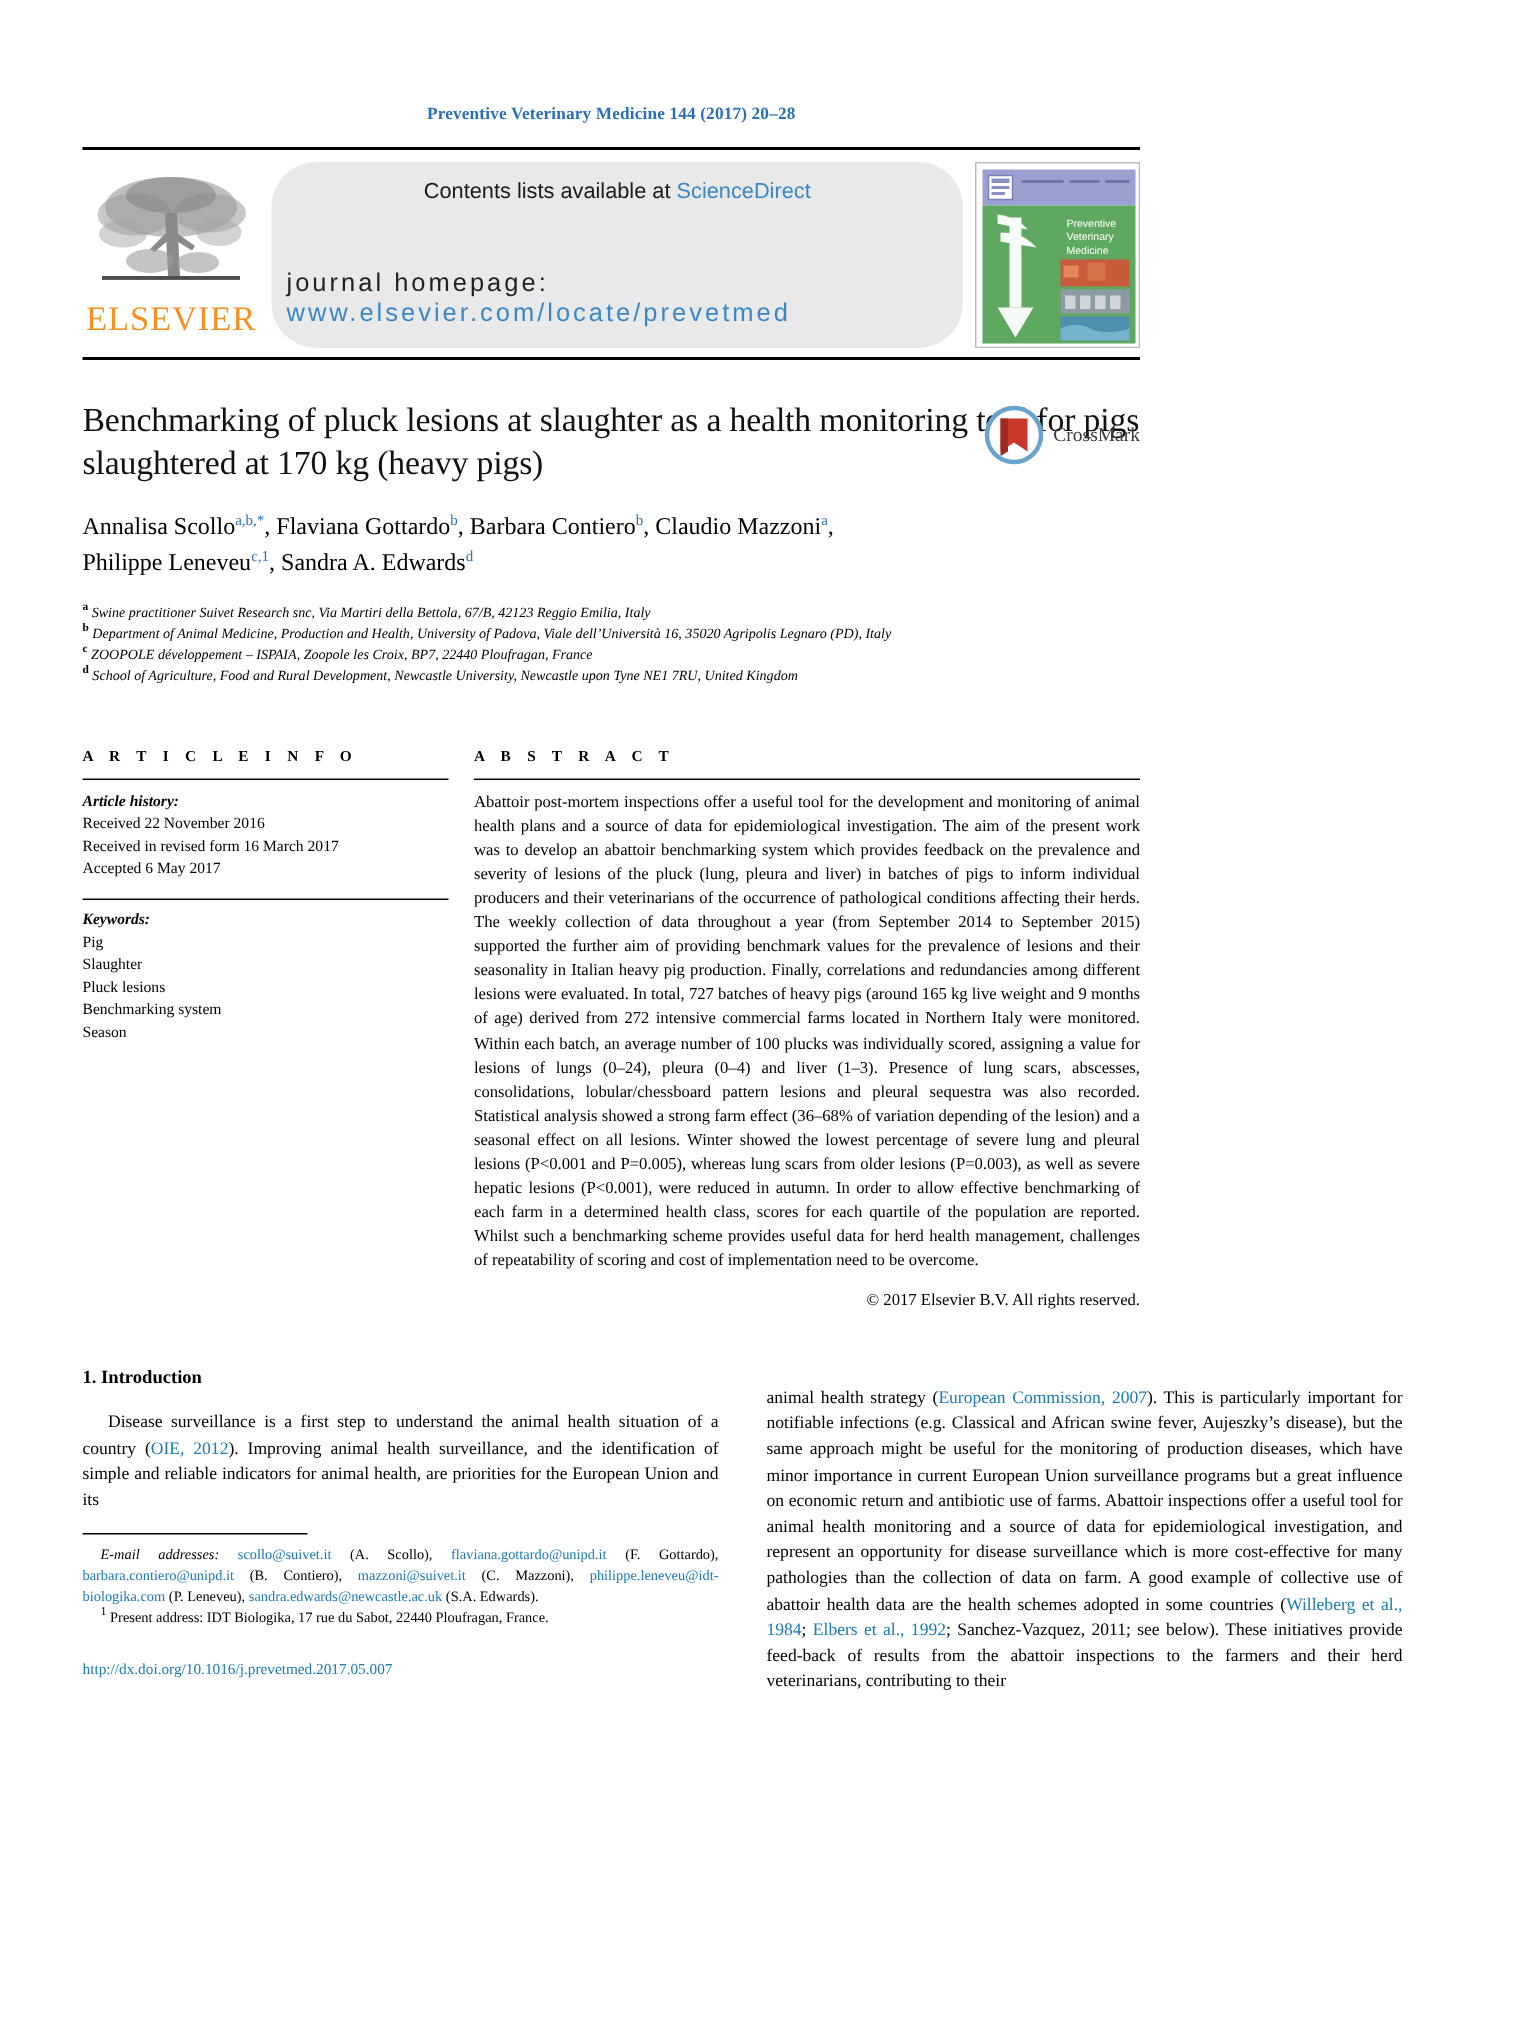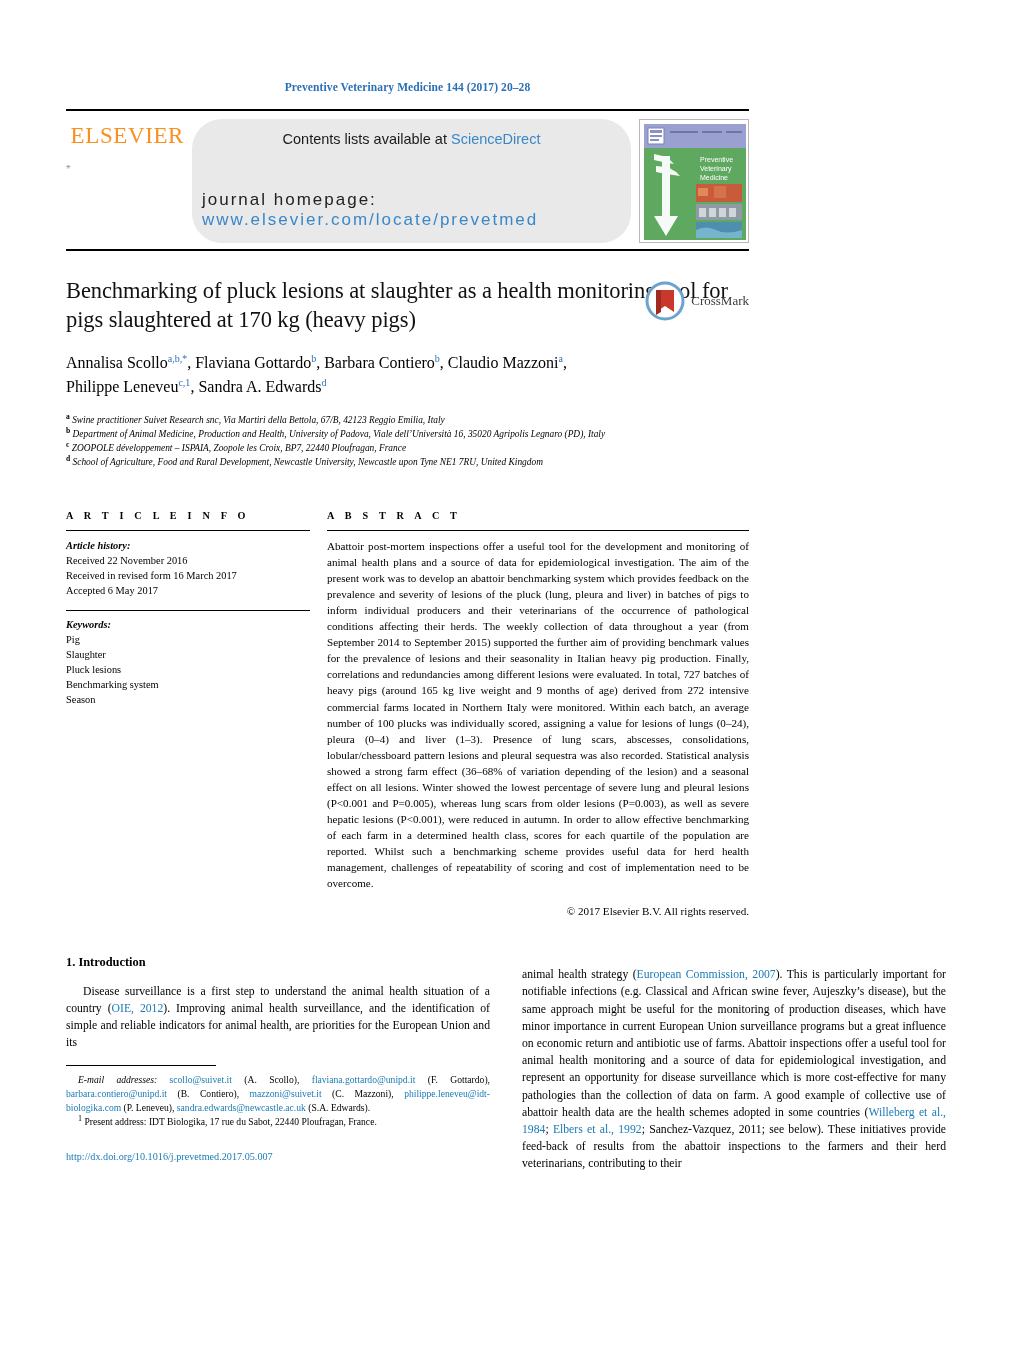--- a/index.html
+++ b/index.html
@@ -7,21 +7,21 @@
   body {
     width: 1020px;
     height: 1351px;
     background: #ffffff;
     font-family: "Liberation Serif", "DejaVu Serif", serif;
     color: #000000;
     position: relative;
     overflow: hidden;
   }
 
-  .page { position: relative; width: 815px; height: 1351px; padding: 11px; }
+  .page { position: relative; width: 815px; height: 1351px; padding: 0; }
 
   
   .running-head {
     text-align: center;
     color: #2a70b8;
     font-size: 11.5px;
     font-weight: bold;
     letter-spacing: 0.1px;
     padding-top: 70px;
   }
@@ -37,22 +37,22 @@
   .masthead {
     display: flex;
     align-items: stretch;
     height: 124px;
     margin-top: 8px;
   }
   .elsevier-logo {
     width: 118px;
     flex: 0 0 118px;
     display: flex;
-    flex-direction: row;
-    align-items: flex-start;
+    flex-direction: column;
+    align-items: center;
     justify-content: flex-start;
     padding-top: 4px;
   }
   .tree-svg { width: 108px; height: 88px; display:block; }
   .elsevier-word {
     color: #f7901e;
     font-family: "Liberation Serif", serif;
     font-size: 23px;
     letter-spacing: 0.6px;
     line-height: 1;

